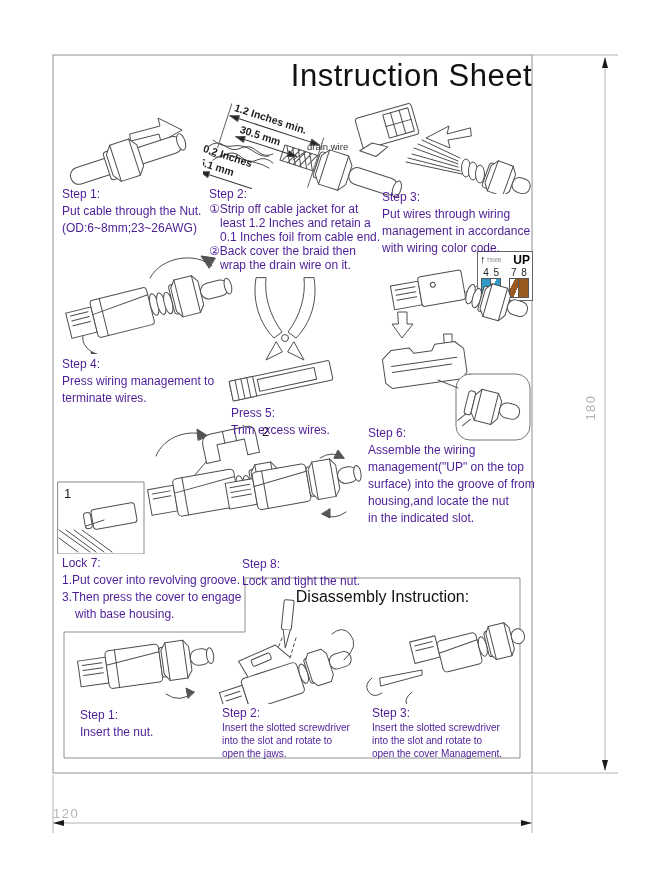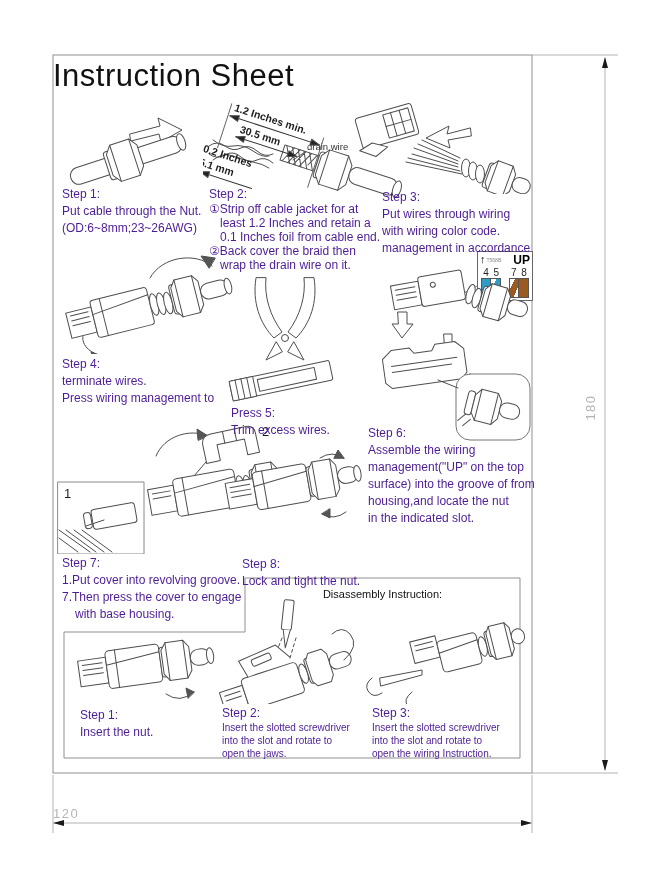--- a/index.html
+++ b/index.html
@@ -1,29 +1,29 @@
 <!DOCTYPE html>
 <html><head>
 <meta charset="utf-8">
 <style>
   *{margin:0;padding:0;box-sizing:border-box}
   html,body{background:#fff}
   .canvas{position:relative;width:668px;height:884px;background:#fff;overflow:hidden;
           font-family:"Liberation Sans","DejaVu Sans",sans-serif;color:#1d1d1d}
   .abs{position:absolute}
-  .page-title{left:53px;top:58px;width:479px;text-align:left;font-size:31px;color:#111;letter-spacing:.5px}
+  .page-title{left:53px;top:58px;width:479px;text-align:right;font-size:31px;color:#111;letter-spacing:.5px}
   .tblock{font-size:12px;line-height:17px;color:#4c1d95}
   .tblock .ln{display:block;white-space:nowrap}
   .lh14 .ln{line-height:14px}
   .lh14 .lbl{line-height:16px}
   .small-lines .ln{font-size:10px;line-height:13px}
   .small-lines .lbl{font-size:12px;line-height:16px}
   .indent{padding-left:11px}
   .indent2{padding-left:13px}
-  .dis-title{font-size:11px;color:#111;text-align:center}
+  .dis-title{font-size:16px;color:#111;text-align:center}
   .dimtxt{color:#b5b5b5;font-size:13px;letter-spacing:1.5px}
   .dim-v{left:570px;top:400px;width:40px;text-align:center;transform:rotate(-90deg)}
   .dim-h{left:53px;top:806px;width:479px;text-align:left}
   svg{display:block}
   .la{stroke:#4e4e4e;stroke-width:1;stroke-linecap:round;stroke-linejoin:round}
   text.dimb{font:bold 10.5px "Liberation Sans","DejaVu Sans",sans-serif;fill:#1d1d1d;stroke:none}
   text.dimr{font:9.5px "Liberation Sans","DejaVu Sans",sans-serif;fill:#333;stroke:none}
   text.num{font:13px "Liberation Sans","DejaVu Sans",sans-serif;fill:#1d1d1d;stroke:none}
   
   .swatch{left:477px;top:251px;width:56px;height:50px;border:1px solid #666;background:#fff}
@@ -324,28 +324,28 @@
     <span class="ln">①Strip off cable jacket for at</span>
     <span class="ln indent">least 1.2 Inches and retain a</span>
     <span class="ln indent">0.1 Inches foil from cable end.</span>
     <span class="ln">②Back cover the braid then</span>
     <span class="ln indent">wrap the drain wire on it.</span>
   </div>
 
   <div class="abs tblock" style="left:382px;top:189px">
     <span class="ln lbl">Step 3:</span>
     <span class="ln">Put wires through wiring</span>
+    <span class="ln">management in accordance</span>
     <span class="ln">with wiring color code.</span>
-    <span class="ln">management in accordance</span>
   </div>
 
   <div class="abs tblock" style="left:62px;top:356px">
     <span class="ln lbl">Step 4:</span>
+    <span class="ln">Press wiring management to</span>
     <span class="ln">terminate wires.</span>
-    <span class="ln">Press wiring management to</span>
   </div>
 
   <div class="abs tblock" style="left:231px;top:405px">
     <span class="ln lbl">Press 5:</span>
     <span class="ln">Trim excess wires.</span>
   </div>
 
   <div class="abs tblock" style="left:368px;top:425px">
     <span class="ln lbl">Step 6:</span>
     <span class="ln">Assemble the wiring</span>
@@ -354,23 +354,23 @@
     <span class="ln">housing,and locate the nut</span>
     <span class="ln">in the indicated slot.</span>
   </div>
 
   <div class="abs tblock" style="left:242px;top:556px">
     <span class="ln lbl">Step 8:</span>
     <span class="ln">Lock and tight the nut.</span>
   </div>
 
   <div class="abs tblock" style="left:62px;top:555px">
-    <span class="ln lbl">Step 7:</span>
+    <span class="ln lbl">Lock 7:</span>
     <span class="ln">1.Put cover into revolving groove.</span>
-    <span class="ln">7.Then press the cover to engage</span>
+    <span class="ln">3.Then press the cover to engage</span>
     <span class="ln indent2">with base housing.</span>
   </div>
 
   <div class="abs dis-title" style="left:245px;top:588px;width:275px">Disassembly Instruction:</div>
 
   <svg class="abs" style="left:74px;top:632px" width="142" height="78">
     <g class="la" fill="none">
       <g transform="rotate(-8 70 42)">
         <rect x="6" y="20" width="28" height="26" fill="#fff"></rect>
         <path d="M10,25 h20 M10,30 h20 M10,35 h20"></path>
@@ -440,19 +440,19 @@
     <span class="ln lbl">Step 2:</span>
     <span class="ln">Insert the slotted screwdriver</span>
     <span class="ln">into the slot and rotate to</span>
     <span class="ln">open the jaws.</span>
   </div>
 
   <div class="abs tblock small-lines" style="left:372px;top:705px">
     <span class="ln lbl">Step 3:</span>
     <span class="ln">Insert the slotted screwdriver</span>
     <span class="ln">into the slot and rotate to</span>
-    <span class="ln">open the wiring Instruction.</span>
+    <span class="ln">open the cover Management.</span>
   </div>
 
   <div class="abs dimtxt dim-v">180</div>
   <div class="abs dimtxt dim-h">120</div>
 
 </div>
 
 </body></html>

